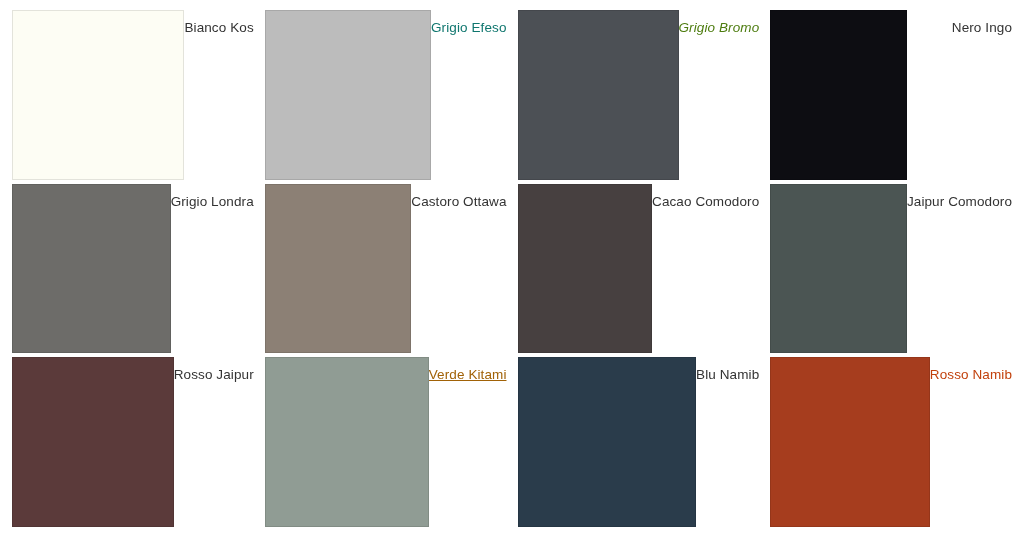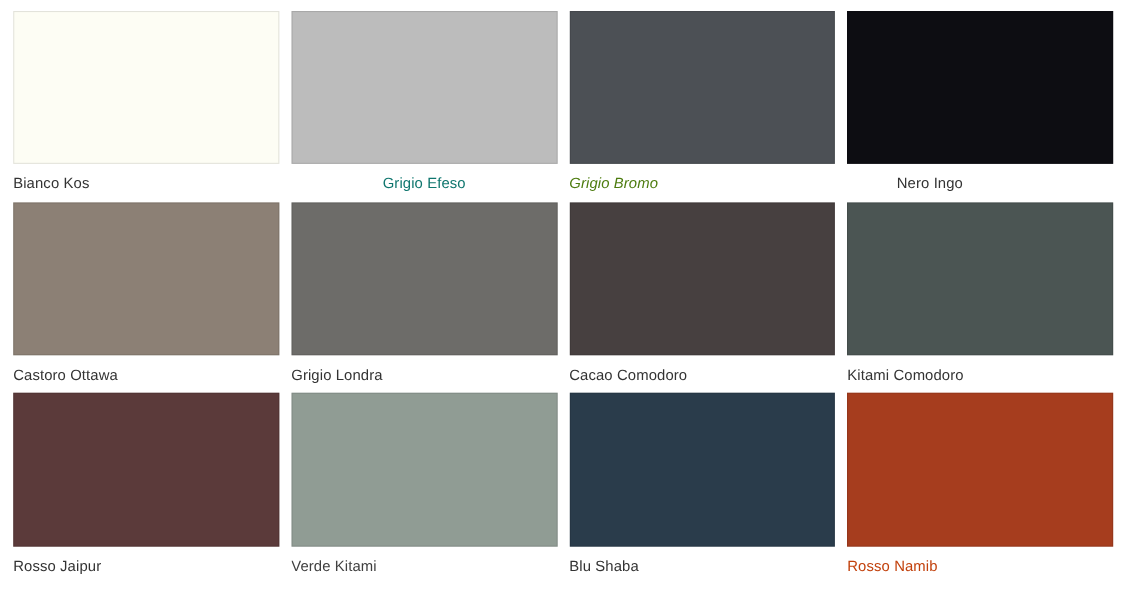--- a/index.html
+++ b/index.html
@@ -23,21 +23,20 @@
     width: 1024px;
     height: 535px;
     box-sizing: border-box;
     padding: 10px 12px 8px 12px;
     column-gap: 11px;
     row-gap: 4px;
   }
 
   .swatch-card {
     display: flex;
-    flex-direction: column;
     min-width: 0;
     min-height: 0;
   }
 
   .swatch-chip {
     flex: 1 1 auto;
     width: 100%;
     min-height: 0;
     border: 1px solid rgba(0, 0, 0, 0.10);
     box-sizing: border-box;
@@ -75,52 +74,52 @@
     <div class="swatch-chip" style="background-color: rgb(76, 80, 85);"></div>
     <div class="swatch-label" style="color: #4d7c0f; font-style: italic;">Grigio Bromo</div>
   </div>
 
   <div class="swatch-card">
     <div class="swatch-chip" style="background-color: rgb(13, 13, 18);"></div>
     <div class="swatch-label" style="color: rgb(51, 51, 51); margin-left: 45px;">Nero Ingo</div>
   </div>
 
   <div class="swatch-card">
-    <div class="swatch-chip" style="background-color: rgb(140, 128, 117);"></div>
-    <div class="swatch-label" style="color: rgb(51, 51, 51);">Castoro Ottawa</div>
+    <div class="swatch-chip" style="background-color: rgb(109, 108, 105);"></div>
+    <div class="swatch-label" style="color: rgb(51, 51, 51);">Grigio Londra</div>
   </div>
 
   <div class="swatch-card">
-    <div class="swatch-chip" style="background-color: rgb(109, 108, 105);"></div>
-    <div class="swatch-label" style="color: rgb(51, 51, 51);">Grigio Londra</div>
+    <div class="swatch-chip" style="background-color: rgb(140, 128, 117);"></div>
+    <div class="swatch-label" style="color: rgb(51, 51, 51);">Castoro Ottawa</div>
   </div>
 
   <div class="swatch-card">
     <div class="swatch-chip" style="background-color: rgb(71, 64, 64);"></div>
     <div class="swatch-label" style="color: rgb(51, 51, 51);">Cacao Comodoro</div>
   </div>
 
   <div class="swatch-card">
     <div class="swatch-chip" style="background-color: rgb(75, 85, 83);"></div>
-    <div class="swatch-label" style="color: rgb(51, 51, 51);">Kitami Comodoro</div>
+    <div class="swatch-label" style="color: rgb(51, 51, 51);">Jaipur Comodoro</div>
   </div>
 
   <div class="swatch-card">
     <div class="swatch-chip" style="background-color: rgb(91, 58, 58);"></div>
     <div class="swatch-label" style="color: rgb(51, 51, 51);">Rosso Jaipur</div>
   </div>
 
   <div class="swatch-card">
     <div class="swatch-chip" style="background-color: rgb(144, 156, 148);"></div>
-    <div class="swatch-label" style="color: #404040;">Verde Kitami</div>
+    <div class="swatch-label" style="color: #a16207; text-decoration: underline;">Verde Kitami</div>
   </div>
 
   <div class="swatch-card">
     <div class="swatch-chip" style="background-color: rgb(42, 60, 75);"></div>
-    <div class="swatch-label" style="color: rgb(51, 51, 51);">Blu Shaba</div>
+    <div class="swatch-label" style="color: rgb(51, 51, 51);">Blu Namib</div>
   </div>
 
   <div class="swatch-card">
     <div class="swatch-chip" style="background-color: rgb(166, 61, 30);"></div>
     <div class="swatch-label" style="color: #c2410c;">Rosso Namib</div>
   </div>
 
 </div>
 
 </body></html>

